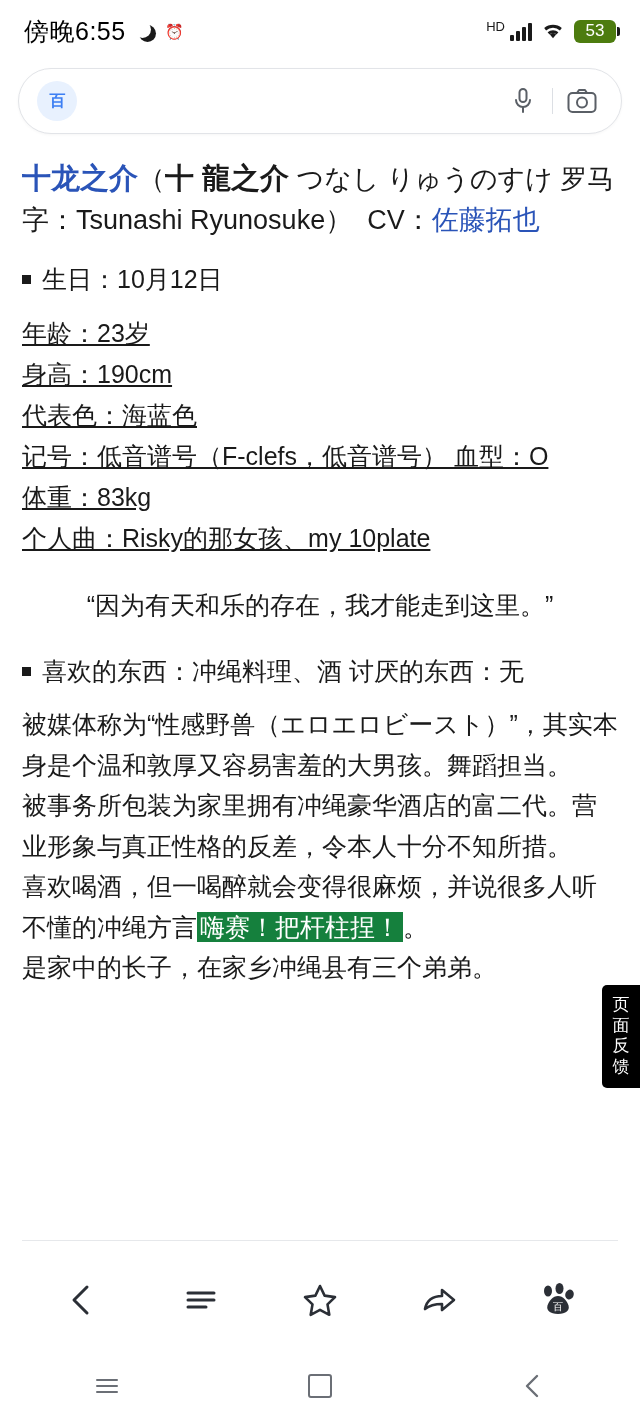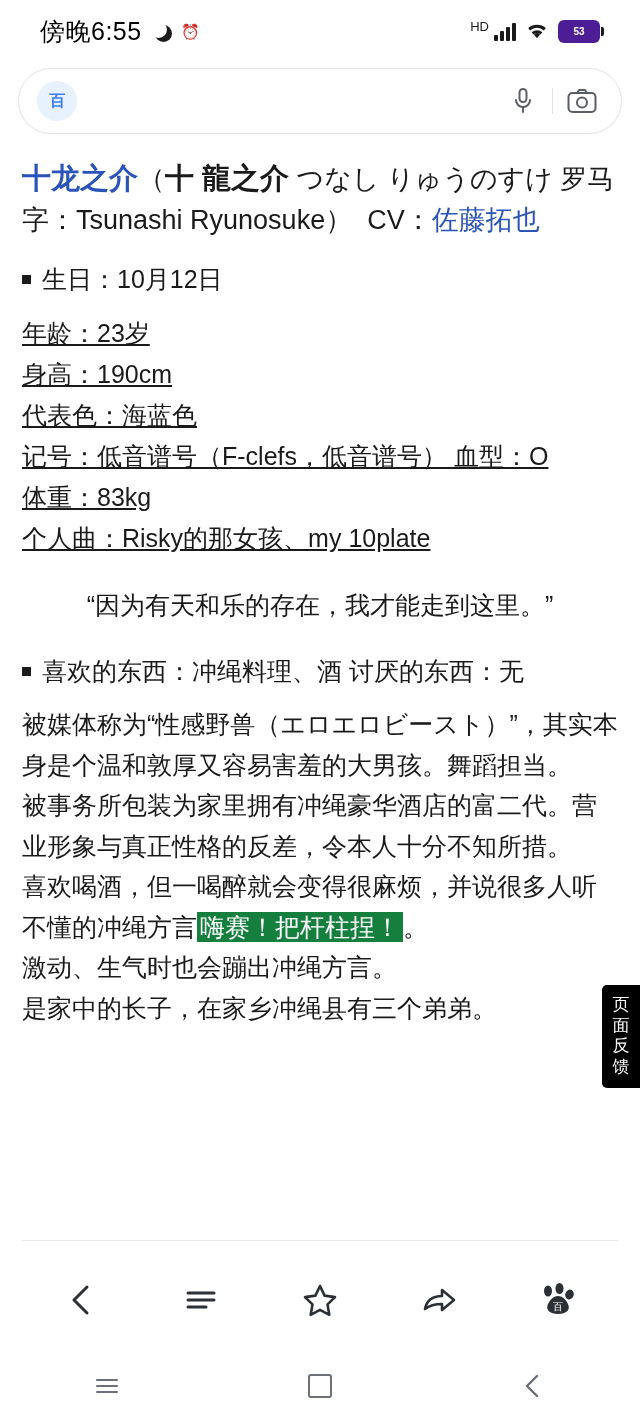--- a/index.html
+++ b/index.html
@@ -15,21 +15,21 @@
     overflow: hidden;
     position: relative;
   }
 
   
   .statusbar {
     height: 62px;
     display: flex;
     align-items: center;
     justify-content: space-between;
-    padding: 0 40px;
+    padding: 0 24px;
     box-sizing: border-box;
   }
   .status-left {
     display: flex;
     align-items: center;
     gap: 10px;
   }
   .status-time {
     font-size: 25px;
     font-weight: 500;
@@ -88,24 +88,24 @@
   .wifi-icon {
     width: 24px;
     height: 18px;
     position: relative;
   }
   .wifi-icon svg { display:block; }
   .battery {
     width: 42px;
     height: 23px;
     border-radius: 6px;
-    background: #4c1d95;
+    background: #4d7c0f;
     color: #fff;
-    font-size: 10px;
-    font-weight: 700;
+    font-size: 17px;
+    font-weight: 400;
     display: flex;
     align-items: center;
     justify-content: center;
     position: relative;
   }
   .battery::after {
     content: "";
     position: absolute;
     right: -4px;
     top: 7px;
@@ -405,21 +405,20 @@
   <div class="bullet-row">
     <span class="bullet-sq"></span>
     <span>喜欢的东西：冲绳料理、酒 讨厌的东西：无</span>
   </div>
 
   <div class="para">被媒体称为“性感野兽（エロエロビースト）”，其实本身是个温和敦厚又容易害羞的大男孩。舞蹈担当。</div>
   <div class="para">被事务所包装为家里拥有冲绳豪华酒店的富二代。营业形象与真正性格的反差，令本人十分不知所措。</div>
 
   <div class="para"><span>喜欢喝酒，但一喝醉就会变得很麻烦，并说很多人听不懂的冲绳方言</span><span class="highlight">嗨赛！把杆柱捏！</span><span>。</span></div>
 
-  <div class="para">激动、生气时也会蹦出冲绳方言。</div>
   <div class="para">是家中的长子，在家乡冲绳县有三个弟弟。</div>
 </div>
 
 <div class="feedback-tab">页面反馈</div>
 
 <div class="hairline"></div>
 <div class="toolbar">
   <div class="tb-item">
     <svg width="28" height="34" viewBox="0 0 28 34">
       <polyline points="19,4 6,17 19,30" fill="none" stroke="#2b2f36" stroke-width="3" stroke-linecap="round" stroke-linejoin="round"></polyline>

